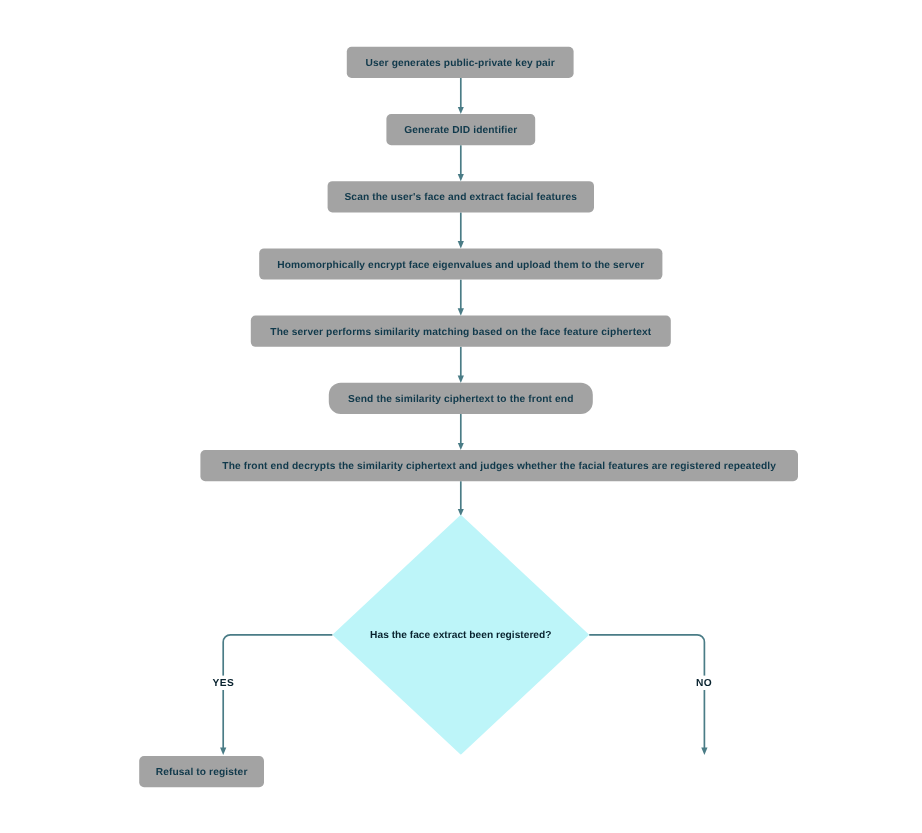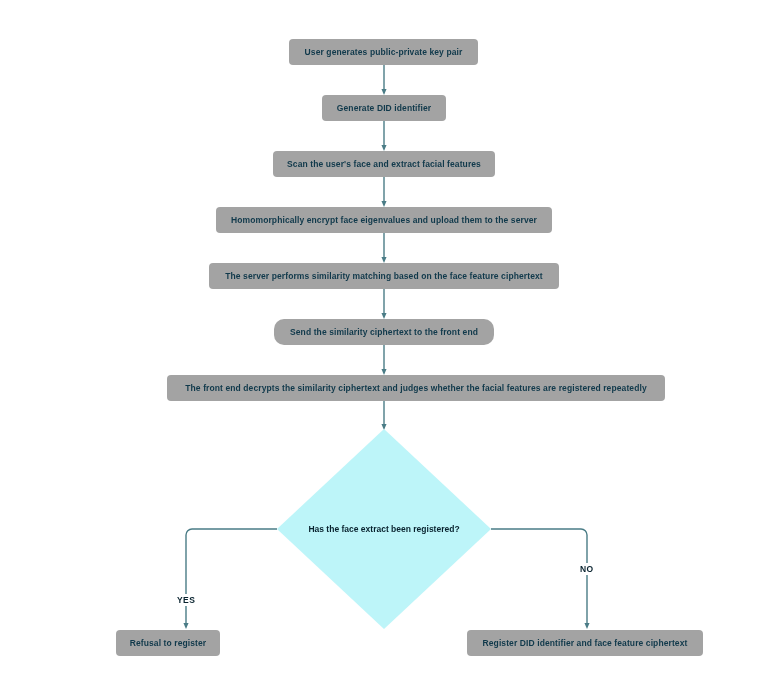--- a/index.html
+++ b/index.html
@@ -113,24 +113,21 @@
     <span>The front end decrypts the similarity ciphertext and judges whether the facial features are registered repeatedly</span>
   </div>
 
   <div class="decision" style="left:277px;top:429px;">
     <svg class="shape" viewBox="0 0 214 200" xmlns="http://www.w3.org/2000/svg">
       <polygon points="107,0 214,100 107,200 0,100" fill="#bdf5f9"></polygon>
     </svg>
     <div class="dlabel">Has the face extract been registered?</div>
   </div>
 
-  <div class="edgelabel" style="left:174px;top:594px;text-align:right;">YES</div>
+  <div class="edgelabel" style="left:174px;top:563px;text-align:right;">YES</div>
   <div class="edgelabel" style="left:577px;top:563px;">NO</div>
 
   <div class="node" style="left:116px;top:630px;width:104px;">
     <span>Refusal to register</span>
   </div>
 
-  <div class="node" style="left:467px;top:630px;width:236px;">
-    <span>Register DID identifier and face feature ciphertext</span>
-  </div>
 
 </div>
 
 </body></html>

